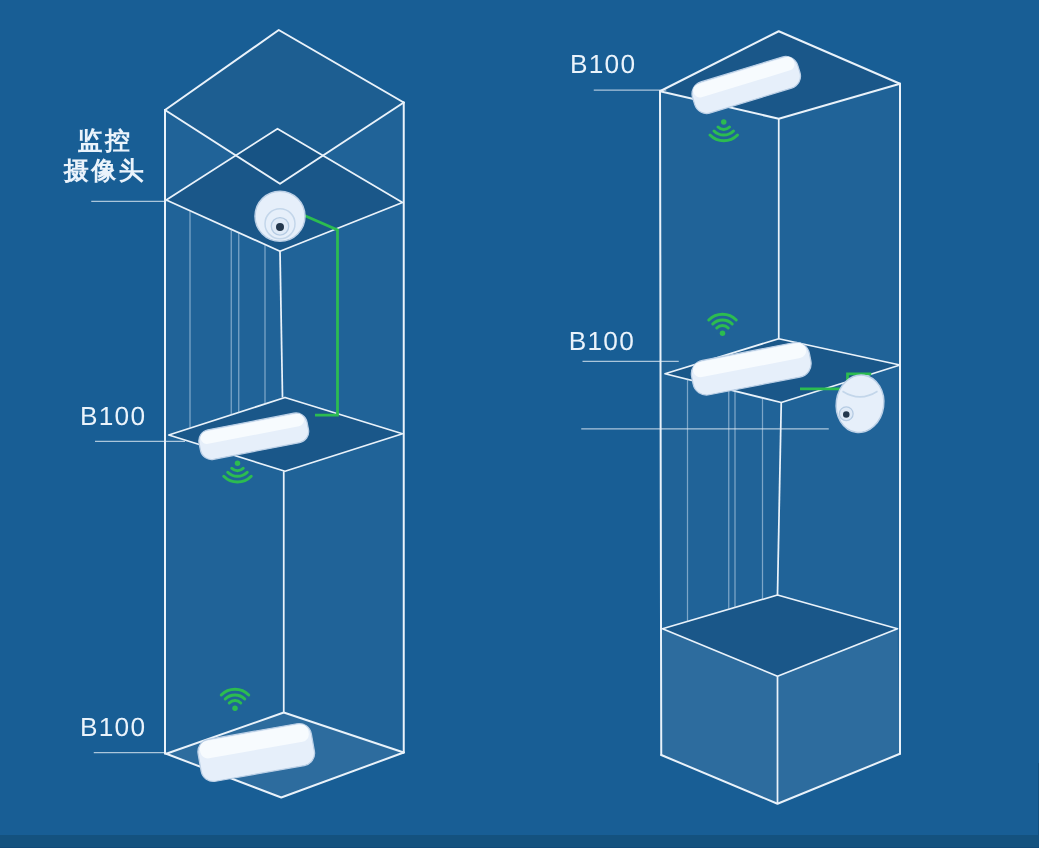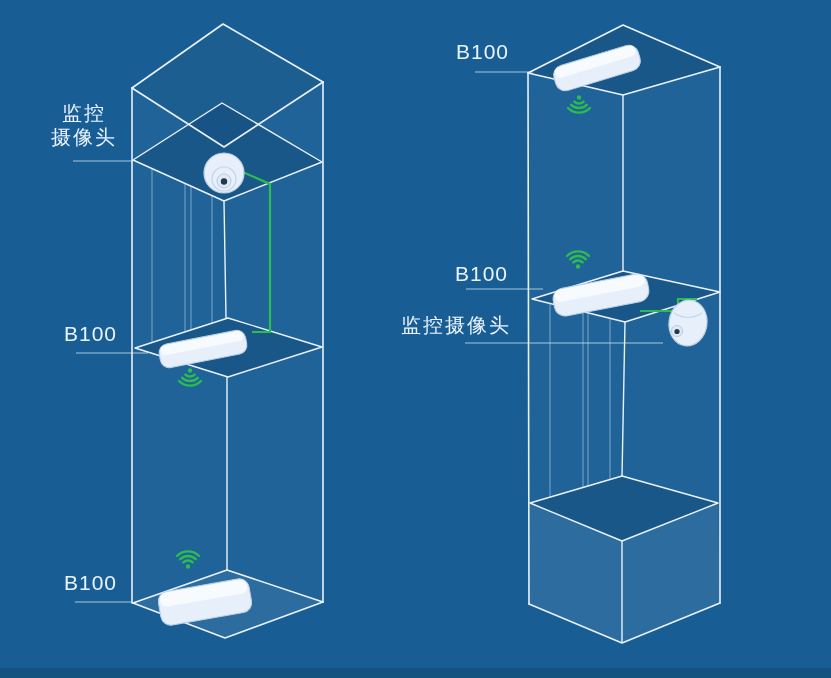--- a/index.html
+++ b/index.html
@@ -29,21 +29,21 @@
   .dev-body{fill:var(--device-fill);stroke:var(--device-outline);stroke-width:1;}
   .dev-top{fill:var(--device-top);stroke:none;}
   .cam-shell{fill:var(--device-fill);stroke:var(--device-outline);stroke-width:1.2;}
   .cam-ring{fill:none;stroke:#C3D6EA;stroke-width:1.2;}
   .cam-lens{fill:#DFEAF7;stroke:#B5CBE3;stroke-width:1;}
   .cam-pupil{fill:#24384E;stroke:none;}
   .label{
     position:absolute;color:var(--label-text);font-size:20px;line-height:24px;
     letter-spacing:1px;white-space:nowrap;
   }
-  .label.cn{letter-spacing:2px;}
+  .label.cn{letter-spacing:2px;font-weight:bold;}
   .label.center{text-align:center;}
   .footer-band{position:absolute;left:0;bottom:0;width:831px;height:10px;background:var(--footer-band);}
 </style>
 </head>
 <body>
 
 <div class="stage">
 
   <svg width="831" height="678" viewBox="0 0 831 678">
 
@@ -176,16 +176,15 @@
   </div>
 
   <div class="label" style="left:64px;top:322px;font-size:21px;">B100</div>
 
   <div class="label" style="left:64px;top:571px;font-size:21px;">B100</div>
 
   <div class="label" style="left:456px;top:40px;font-size:21px;">B100</div>
 
   <div class="label" style="left:455px;top:262px;font-size:21px;">B100</div>
 
-  <div class="label cn" style="left:401px;top:313px;">监控摄像头</div>
 
   <div class="footer-band"></div>
 </div>
 
 </body></html>

